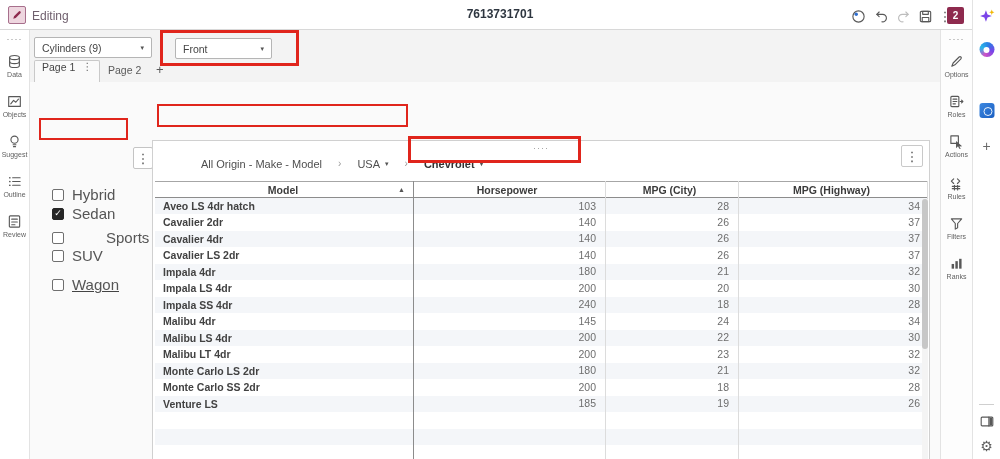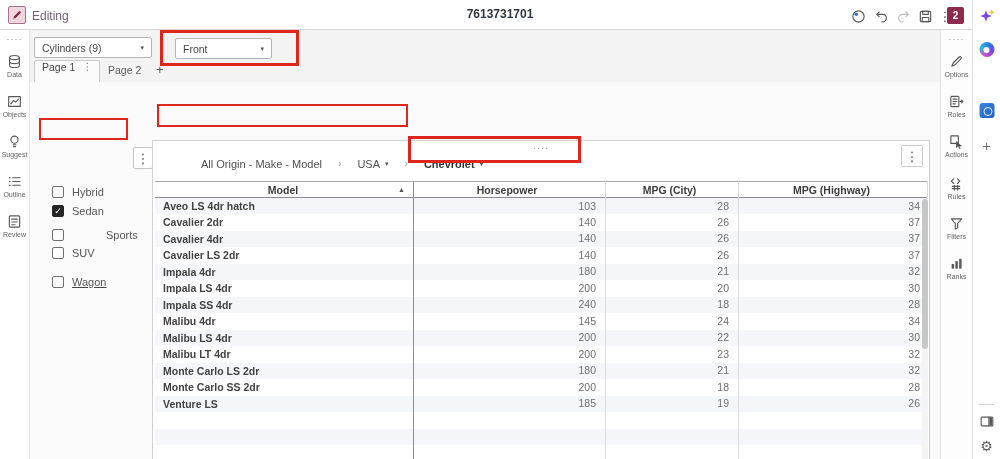--- a/index.html
+++ b/index.html
@@ -42,21 +42,21 @@
   .tabstrip { position:absolute; left:0; top:30px; width:910px; height:22px; }
   .tab-active { position:absolute; left:4px; top:0; height:22px; background:#fafafa; border:1px solid #c9c9c9; border-bottom:none; border-radius:2px 2px 0 0; display:flex; padding:0 7px; gap:7px; font-size:10.5px; color:#454545; cursor:pointer; }
   .tab-plain { position:absolute; top:4px; font-size:10.5px; color:#5a5a5a; cursor:pointer; }
   .tab-kebab { font-size:10px; color:#666; }
 
   
   #category-filter { position:absolute; left:22px; top:68px; width:110px; }
   .chk-row { position:absolute; left:0; display:flex; align-items:center; gap:8px; cursor:pointer; }
   .chk-box { width:12px; height:12px; border:1.5px solid #6f6f6f; border-radius:2px; background:#fff; flex:0 0 auto; display:flex; align-items:center; justify-content:center; }
   .chk-box.checked { background:#262626; border-color:#262626; color:#fff; font-size:9px; line-height:9px; }
-  .chk-label { font-size:11px; color:#555; }
+  .chk-label { font-size:15px; color:#555; }
   .obj-kebab { position:absolute; left:103px; top:65px; width:20px; height:22px; background:#fff; border:1px solid #c4c4c4; border-radius:2px; display:flex; align-items:center; justify-content:center; cursor:pointer; }
 
   
   #table-panel { position:absolute; left:122px; top:58px; width:778px; height:357px; background:#fff; border:1px solid #d0d0d0; }
   .panel-dots { position:absolute; left:50%; top:2px; transform:translateX(-50%); font-size:9px; letter-spacing:1px; color:#9a9a9a; cursor:grab; }
   .panel-kebab { position:absolute; right:6px; top:4px; width:22px; height:22px; background:#fff; border:1px solid #c9c9c9; border-radius:2px; display:flex; align-items:center; justify-content:center; cursor:pointer; }
   .breadcrumb { position:absolute; left:11px; top:17px; display:flex; align-items:flex-start; gap:16px; font-size:11px; color:#4f4f4f; white-space:nowrap;margin-left:37px; }
   .breadcrumb .sep { color:#9a9a9a; font-size:10px; }
   .breadcrumb .lvl { cursor:pointer; display:flex; align-items:center; gap:5px; }
   .breadcrumb .make { font-weight:bold; color:#333; }

